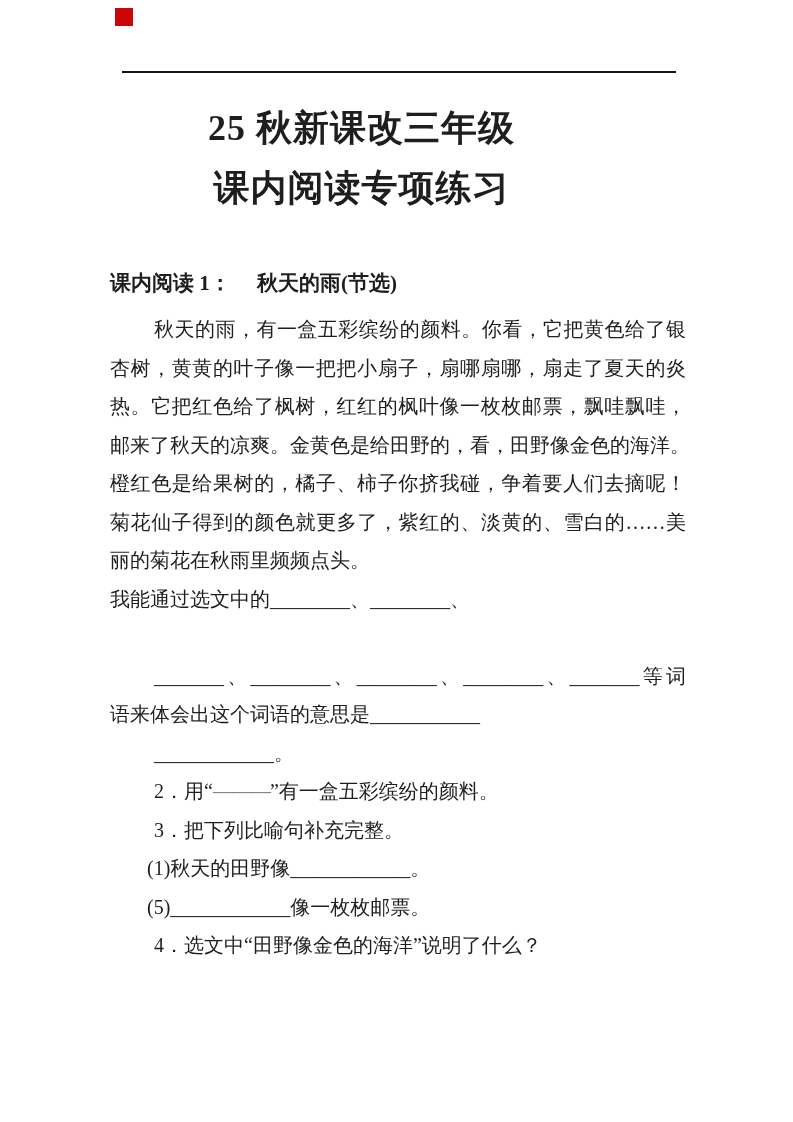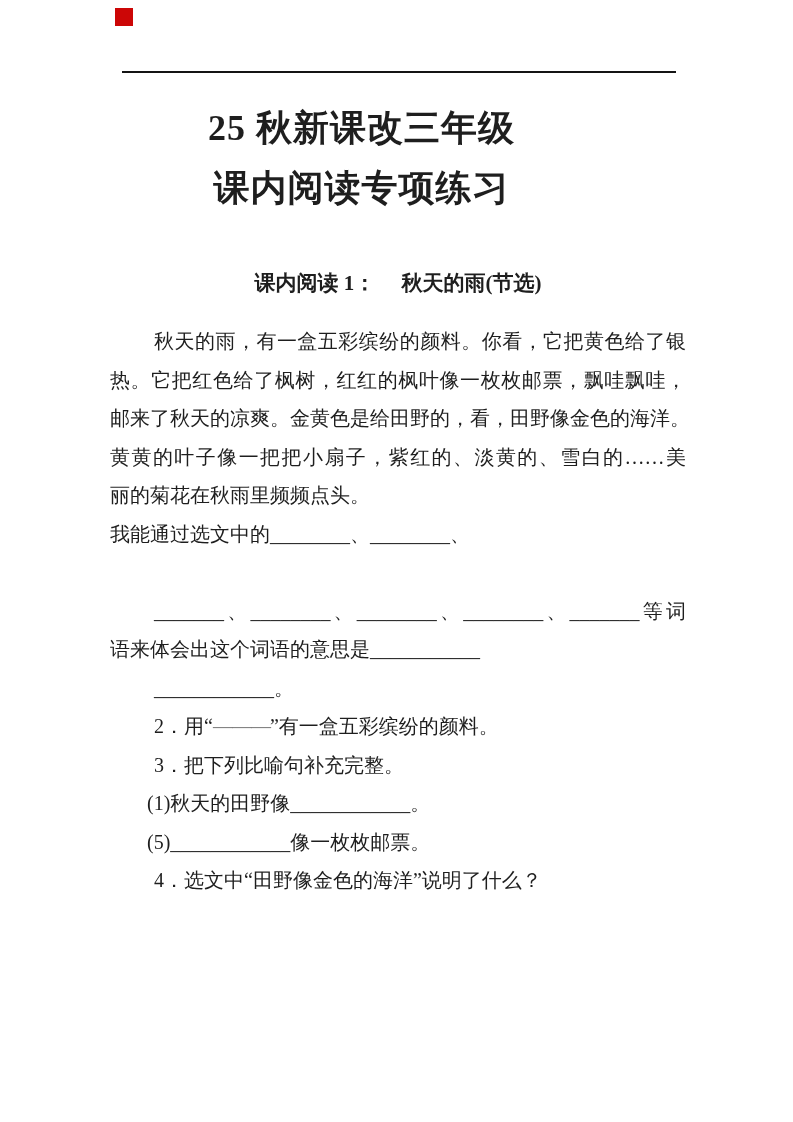--- a/index.html
+++ b/index.html
@@ -25,24 +25,24 @@
   }
   .title-line{
     font-size:36px;font-weight:bold;line-height:60px;
     letter-spacing:1px;white-space:nowrap;
   }
   .content{
     position:absolute;left:110px;top:264px;width:576px;
     font-size:20px;line-height:38.5px;
   }
   .section-heading{
-    font-weight:bold;text-align:center;font-size:21px;
+    font-weight:bold;font-size:21px;
     white-space:nowrap;line-height:38px;
   }
-  .body-text{margin-top:20px;}
+  .body-text{margin-top:8px;}
   .row{white-space:nowrap;}
   .just{
     text-align:justify;text-align-last:justify;
     text-justify:inter-character;
   }
   .indent{text-indent:44px;}
   .indent-sub{text-indent:37px;}
   .spacer{height:38.5px;}
   .dash{color:#7d7d7d;letter-spacing:-1px;}
 </style>
@@ -59,23 +59,25 @@
     <div class="title-line">25 秋新课改三年级</div>
     <div class="title-line">课内阅读专项练习</div>
   </div>
 
   <div class="content">
 
     <div class="section-heading">课内阅读 1：　 秋天的雨(节选)</div>
 
     <div class="body-text">
       <div class="row just indent">秋天的雨，有一盒五彩缤纷的颜料。你看，它把黄色给了银</div>
+      <div class="row just">杏树，黄黄的叶子像一把把小扇子，扇哪扇哪，扇走了夏天的炎</div>
       <div class="row just">热。它把红色给了枫树，红红的枫叶像一枚枚邮票，飘哇飘哇，</div>
       <div class="row just">邮来了秋天的凉爽。金黄色是给田野的，看，田野像金色的海洋。</div>
-      <div class="row just">黄黄的叶子像一把把小扇子，紫红的、淡黄的、雪白的……美</div>
+      <div class="row just">橙红色是给果树的，橘子、柿子你挤我碰，争着要人们去摘呢！</div>
+      <div class="row just">菊花仙子得到的颜色就更多了，紫红的、淡黄的、雪白的……美</div>
       <div class="row">丽的菊花在秋雨里频频点头。</div>
     </div>
 
     <div>
       <div class="row">我能通过选文中的________、________、</div>
       <div class="spacer"></div>
       <div class="row just indent">_______、________、________、________、_______等词</div>
       <div class="row">语来体会出这个词语的意思是___________</div>
       <div class="row indent">____________。</div>
 

